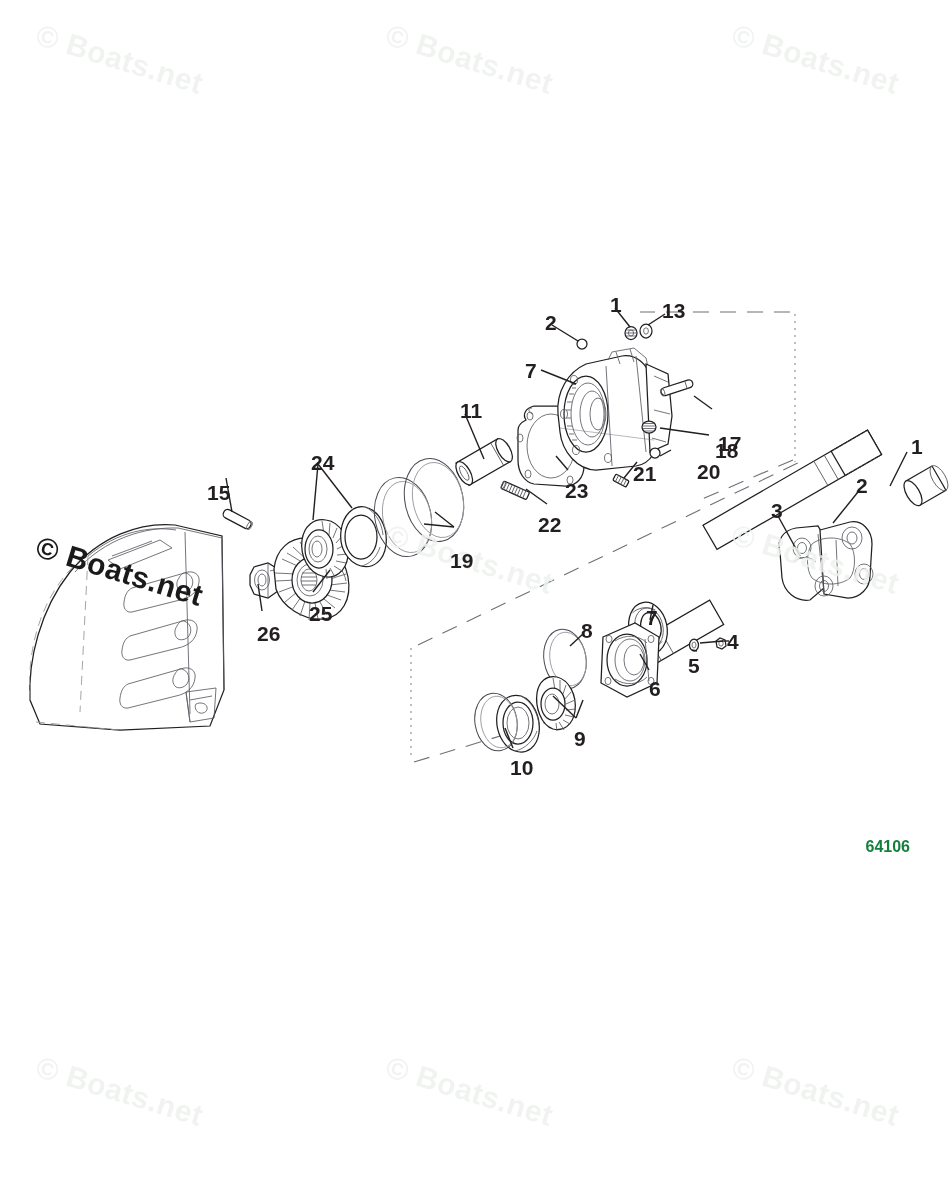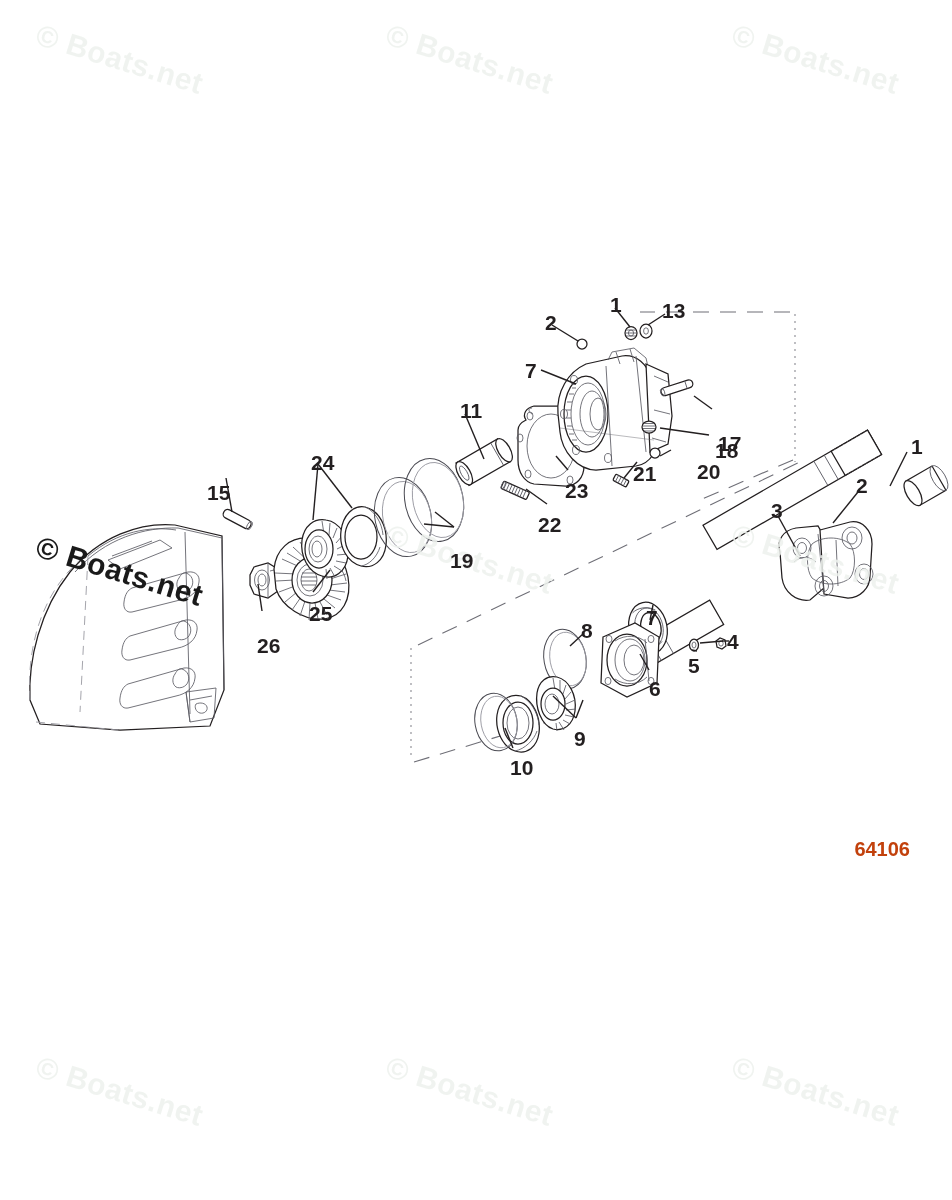--- a/index.html
+++ b/index.html
@@ -19,21 +19,21 @@
     user-select:none;pointer-events:none;letter-spacing:.5px;
   }
   .wm.dark{color:#1a1a1a;opacity:1;}
   .callout{
     position:absolute;font-size:21px;font-weight:bold;color:#231f20;
     font-family:"Liberation Sans","DejaVu Sans",sans-serif;
     letter-spacing:0px;line-height:1;white-space:nowrap;
   }
   #diagram-number{
     position:absolute;right:42px;top:838px;
-    font-size:20px;font-weight:bold;color:#c2410c;
+    font-size:16px;font-weight:bold;color:#15803d;
     font-family:"Liberation Sans","DejaVu Sans",sans-serif;
   }
   svg{position:absolute;left:0;top:0;overflow:visible;}
   .ln{stroke:#231f20;stroke-width:1.4;fill:none;}
   .out{stroke:#231f20;stroke-width:1.25;fill:#ffffff;}
   .outl{stroke:#4a4a52;stroke-width:1;fill:none;}
   .thin{stroke:#5b5b63;stroke-width:.85;fill:none;}
   .ghost{stroke:#9a9aa2;stroke-width:.9;fill:none;}
   .dashref{stroke:#6f6f77;stroke-width:1.1;fill:none;stroke-dasharray:16 11;}
   .dotref{stroke:#8a8a92;stroke-width:1.1;fill:none;stroke-dasharray:2 5;}
@@ -534,18 +534,18 @@
       <div class="callout" style="left: 525px; top: 360px;">7</div>
       <div class="callout" style="left: 718px; top: 433px;">17</div>
       <div class="callout" style="left: 715px; top: 440px;">18</div>
       <div class="callout" style="left: 450px; top: 550px;">19</div>
       <div class="callout" style="left: 697px; top: 461px;">20</div>
       <div class="callout" style="left: 633px; top: 455px; margin-top: 8px;">21</div>
       <div class="callout" style="left: 538px; top: 514px;">22</div>
       <div class="callout" style="left: 565px; top: 480px;">23</div>
       <div class="callout" style="left: 311px; top: 452px;">24</div>
       <div class="callout" style="left: 309px; top: 603px;">25</div>
-      <div class="callout" style="left: 257px; top: 623px; margin-top: 12px;">26</div>
+      <div class="callout" style="left: 257px; top: 623px;">26</div>
     </div>
 
   <div id="diagram-number">64106</div>
 
 </div>
 
 </body></html>

